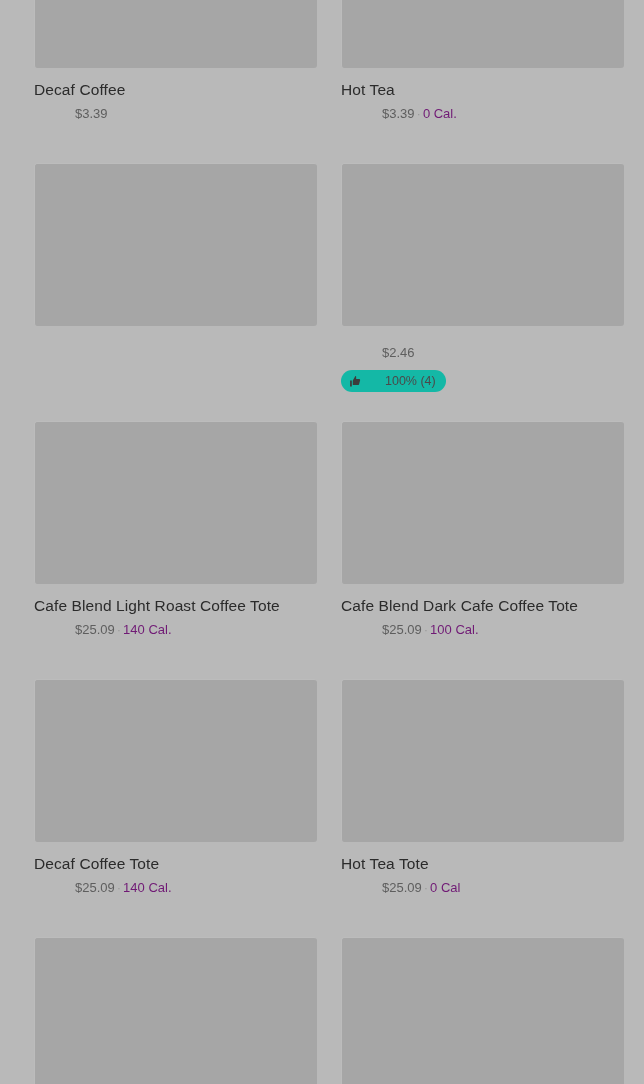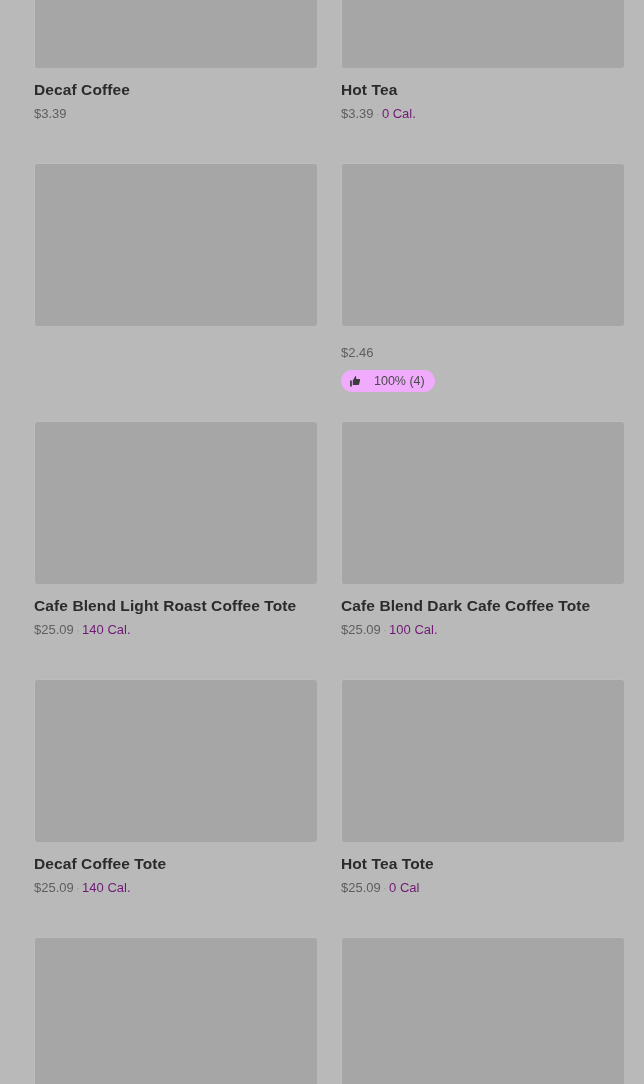--- a/index.html
+++ b/index.html
@@ -40,51 +40,52 @@
     border-top:1px solid #bcbcbc;
     border-left:1px solid #bcbcbc;
   }
 
   .product-info {
     padding-top:12px;
   }
 
   .product-title {
     font-size:15.5px;
-    font-weight:700;
+    font-weight:400;
     color:#2b2b2b;
     letter-spacing:0.1px;
     line-height:19px;
     white-space:nowrap;
   }
 
   .product-meta {
     margin-top:6px;
     font-size:13px;
     line-height:17px;
     color:#6f6f6f;
     white-space:nowrap;
+    margin-left:41px;
   }
 
   .product-price { color:#5e5e5e; }
 
   .meta-sep {
     color:#9a9a9a;
     margin:0 2px;
   }
 
   .product-calories { color:#701a75; }
 
   .rating-badge {
     display:inline-flex;
     align-items:center;
-    gap:12px;
+    gap:23px;
     margin-top:9px;
     padding:4px 10px 4px 8px;
-    background:#f0abfc;
+    background:#14b8a6;
     border-radius:11px;
     font-size:12.5px;
     color:#4a4a4a;
     line-height:14px;
   }
 
   .thumb-icon {
     width:13px;
     height:13px;
     display:block;

